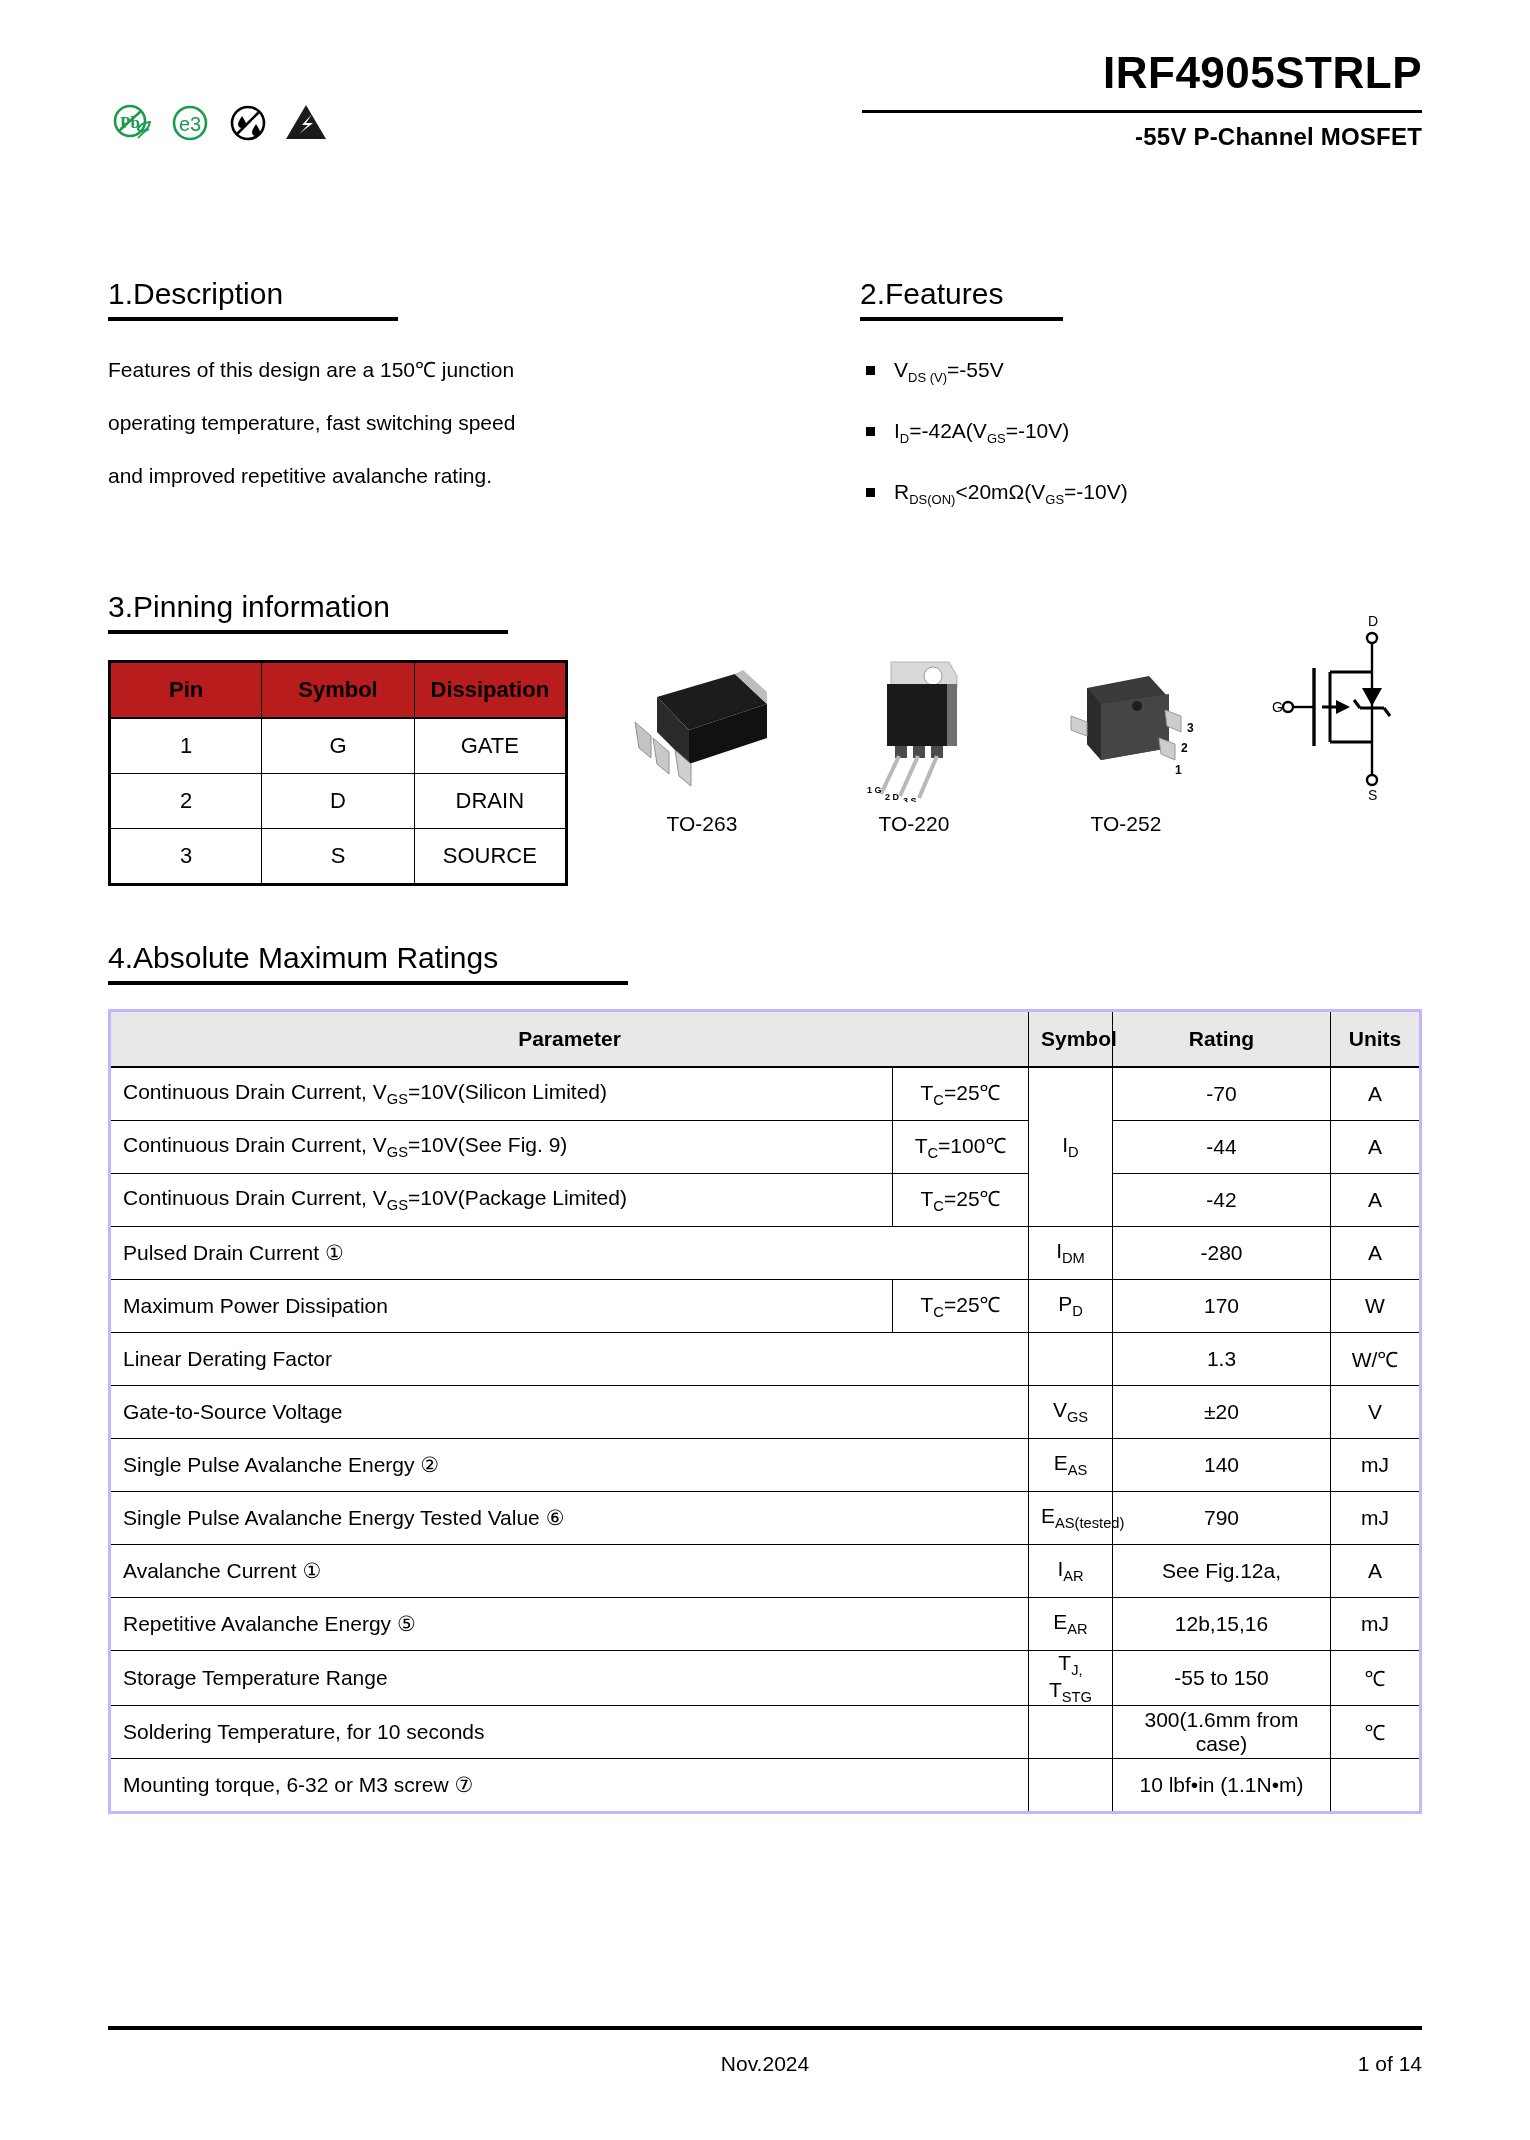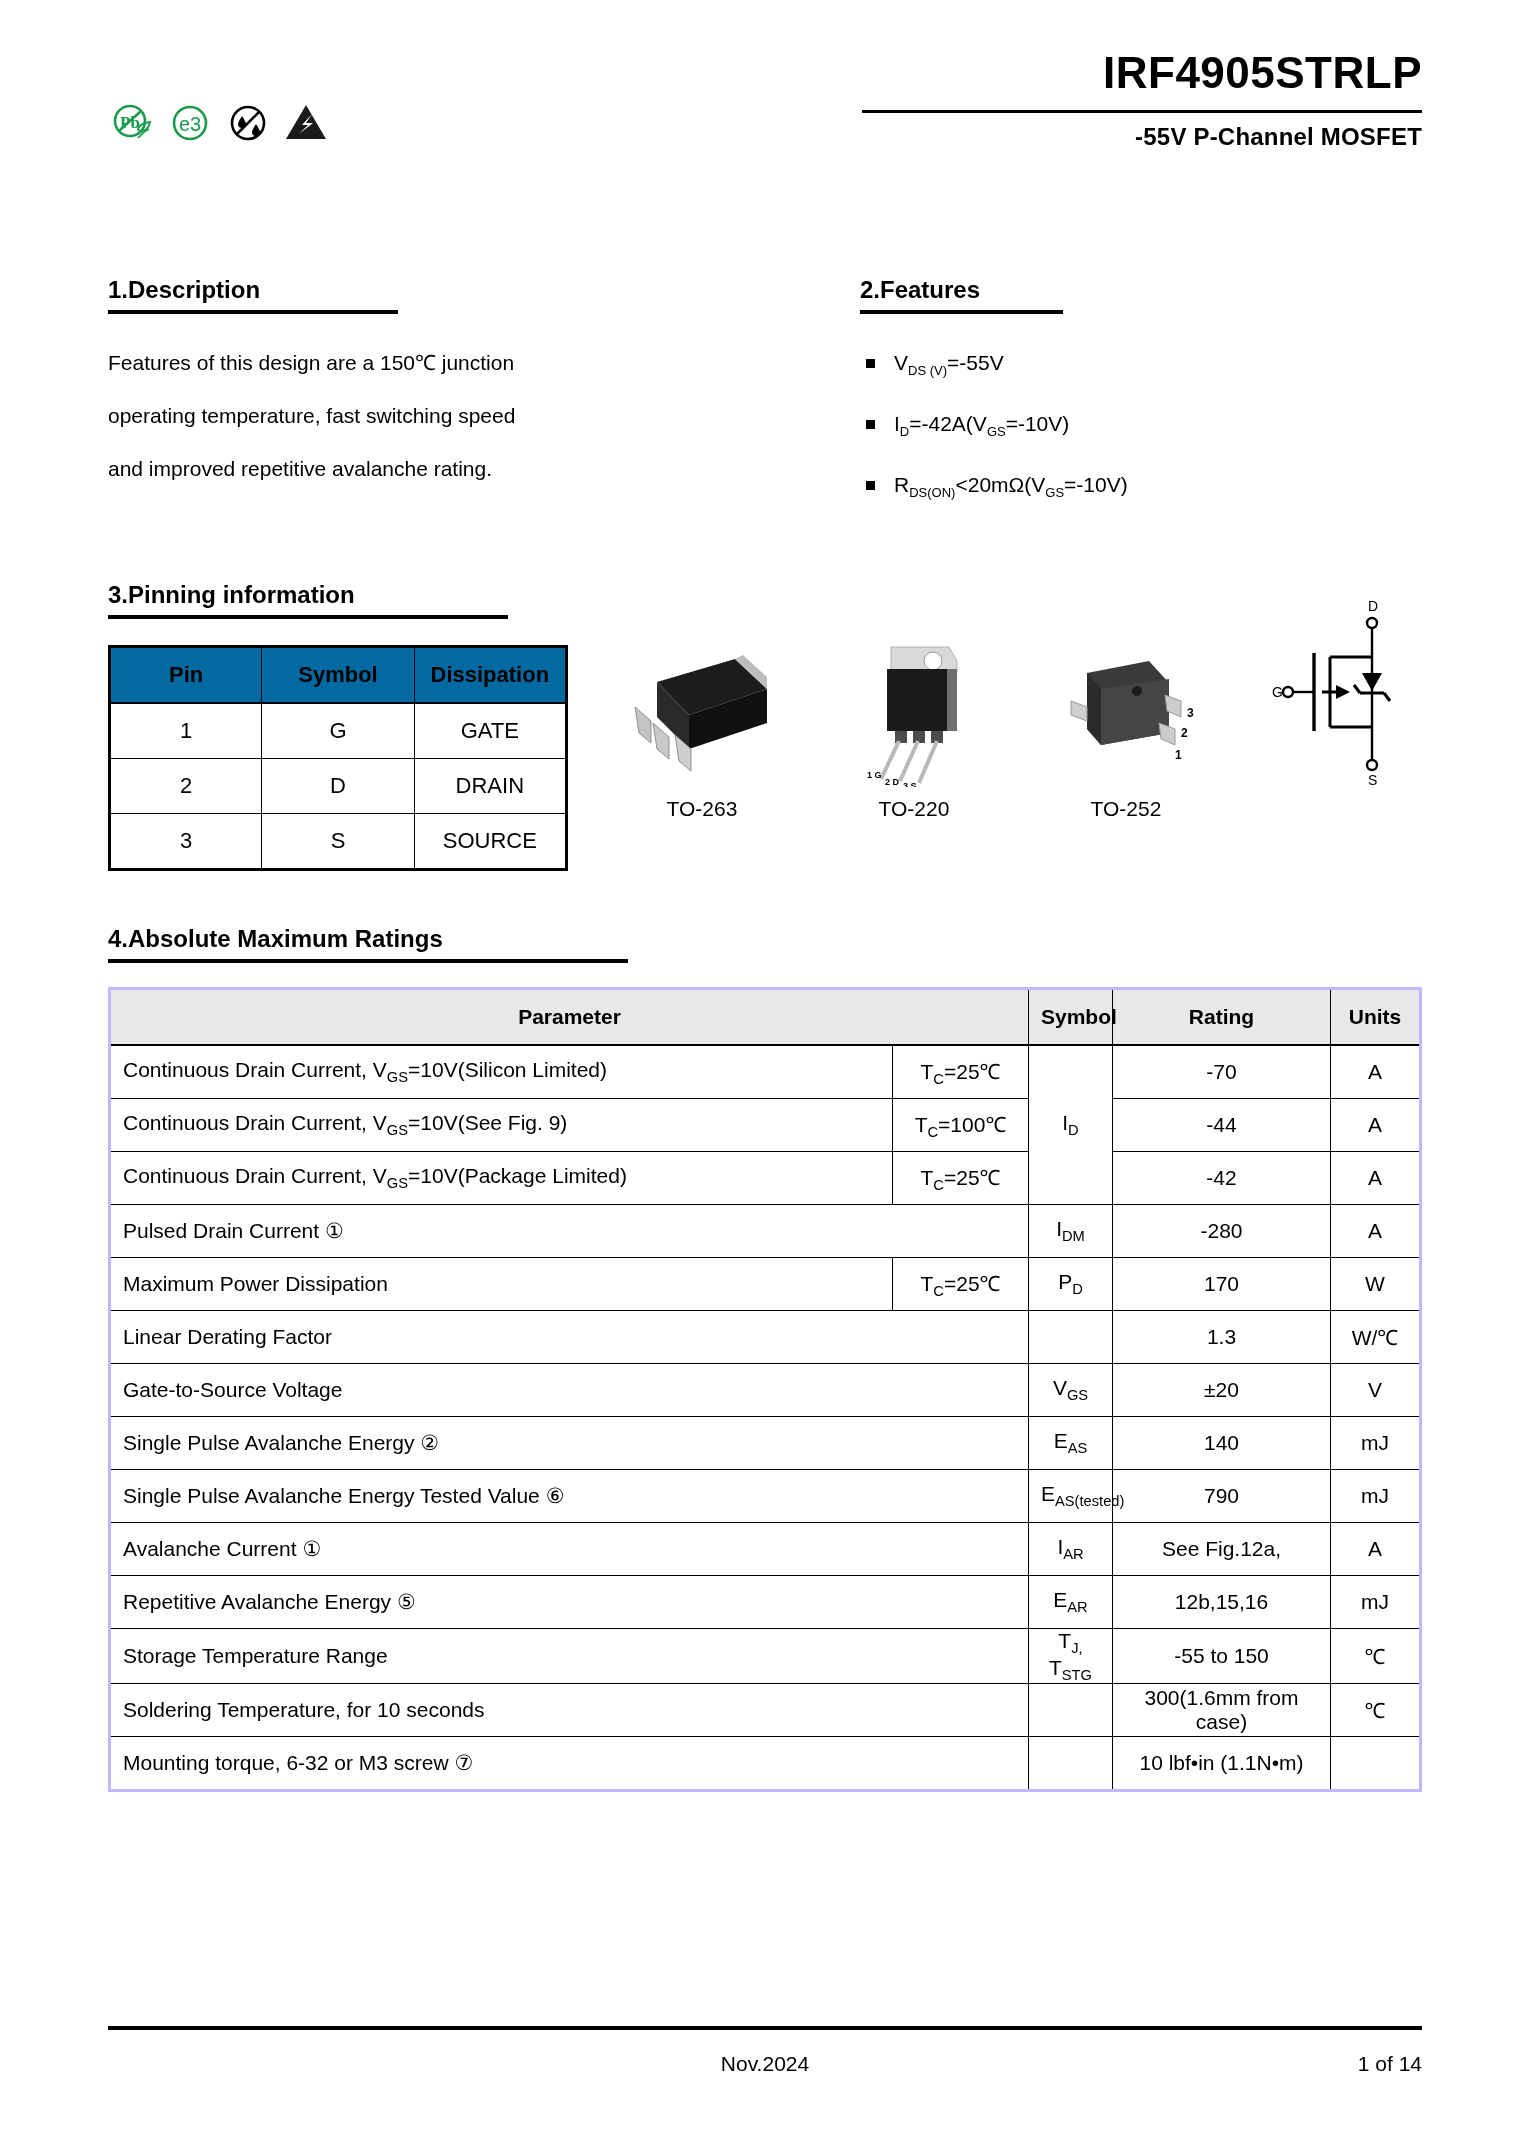--- a/index.html
+++ b/index.html
@@ -61,22 +61,22 @@
   }
   .logo {
     width: 48px;
     height: 48px;
     position: relative;
     display: block;
   }
 
   
   .sec-head {
-    font-size: 24px;
-    font-weight: bold;
+    font-size: 30px;
+    font-weight: normal;
     margin: 0;
     display: inline-block;
     line-height: 1.2;
   }
   .sec-underline {
     border-bottom: 4px solid #000;
     margin-top: 5px;
   }
 
   .two-col {
@@ -130,21 +130,21 @@
   }
   table.pin-table th,
   table.pin-table td {
     border: 1.5px solid #000;
     height: 52px;
     text-align: center;
     font-size: 22px;
     font-weight: normal;
   }
   table.pin-table thead th {
-    background: #0369a1;
+    background: #b91c1c;
     font-weight: bold;
     border-bottom: 2.5px solid #000;
   }
   .pkg-area {
     display: flex;
     align-items: flex-end;
     margin-left: 44px;
     gap: 32px;
     position: relative;
     top: -18px;

